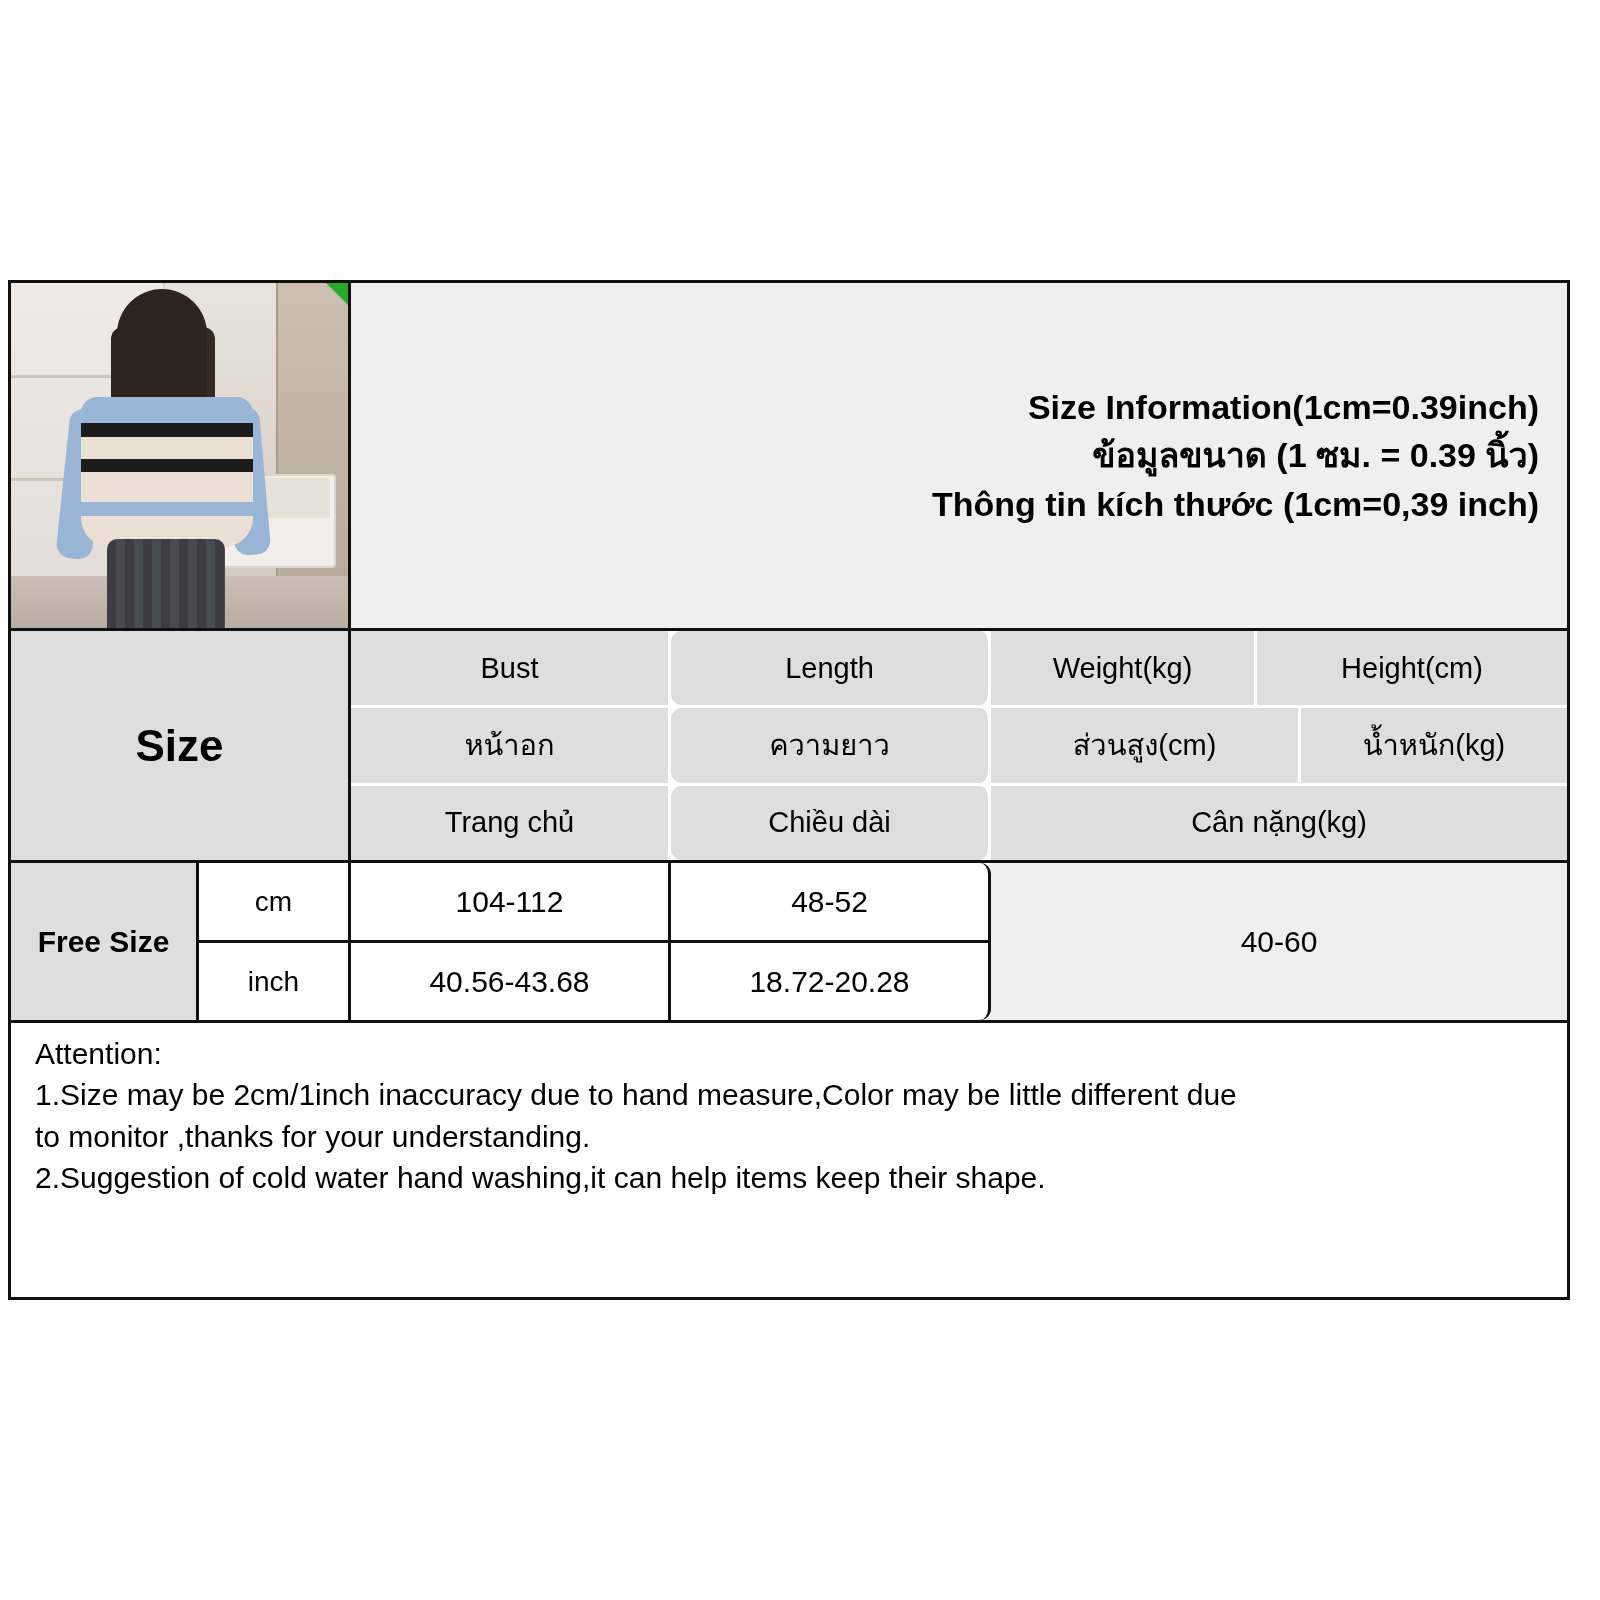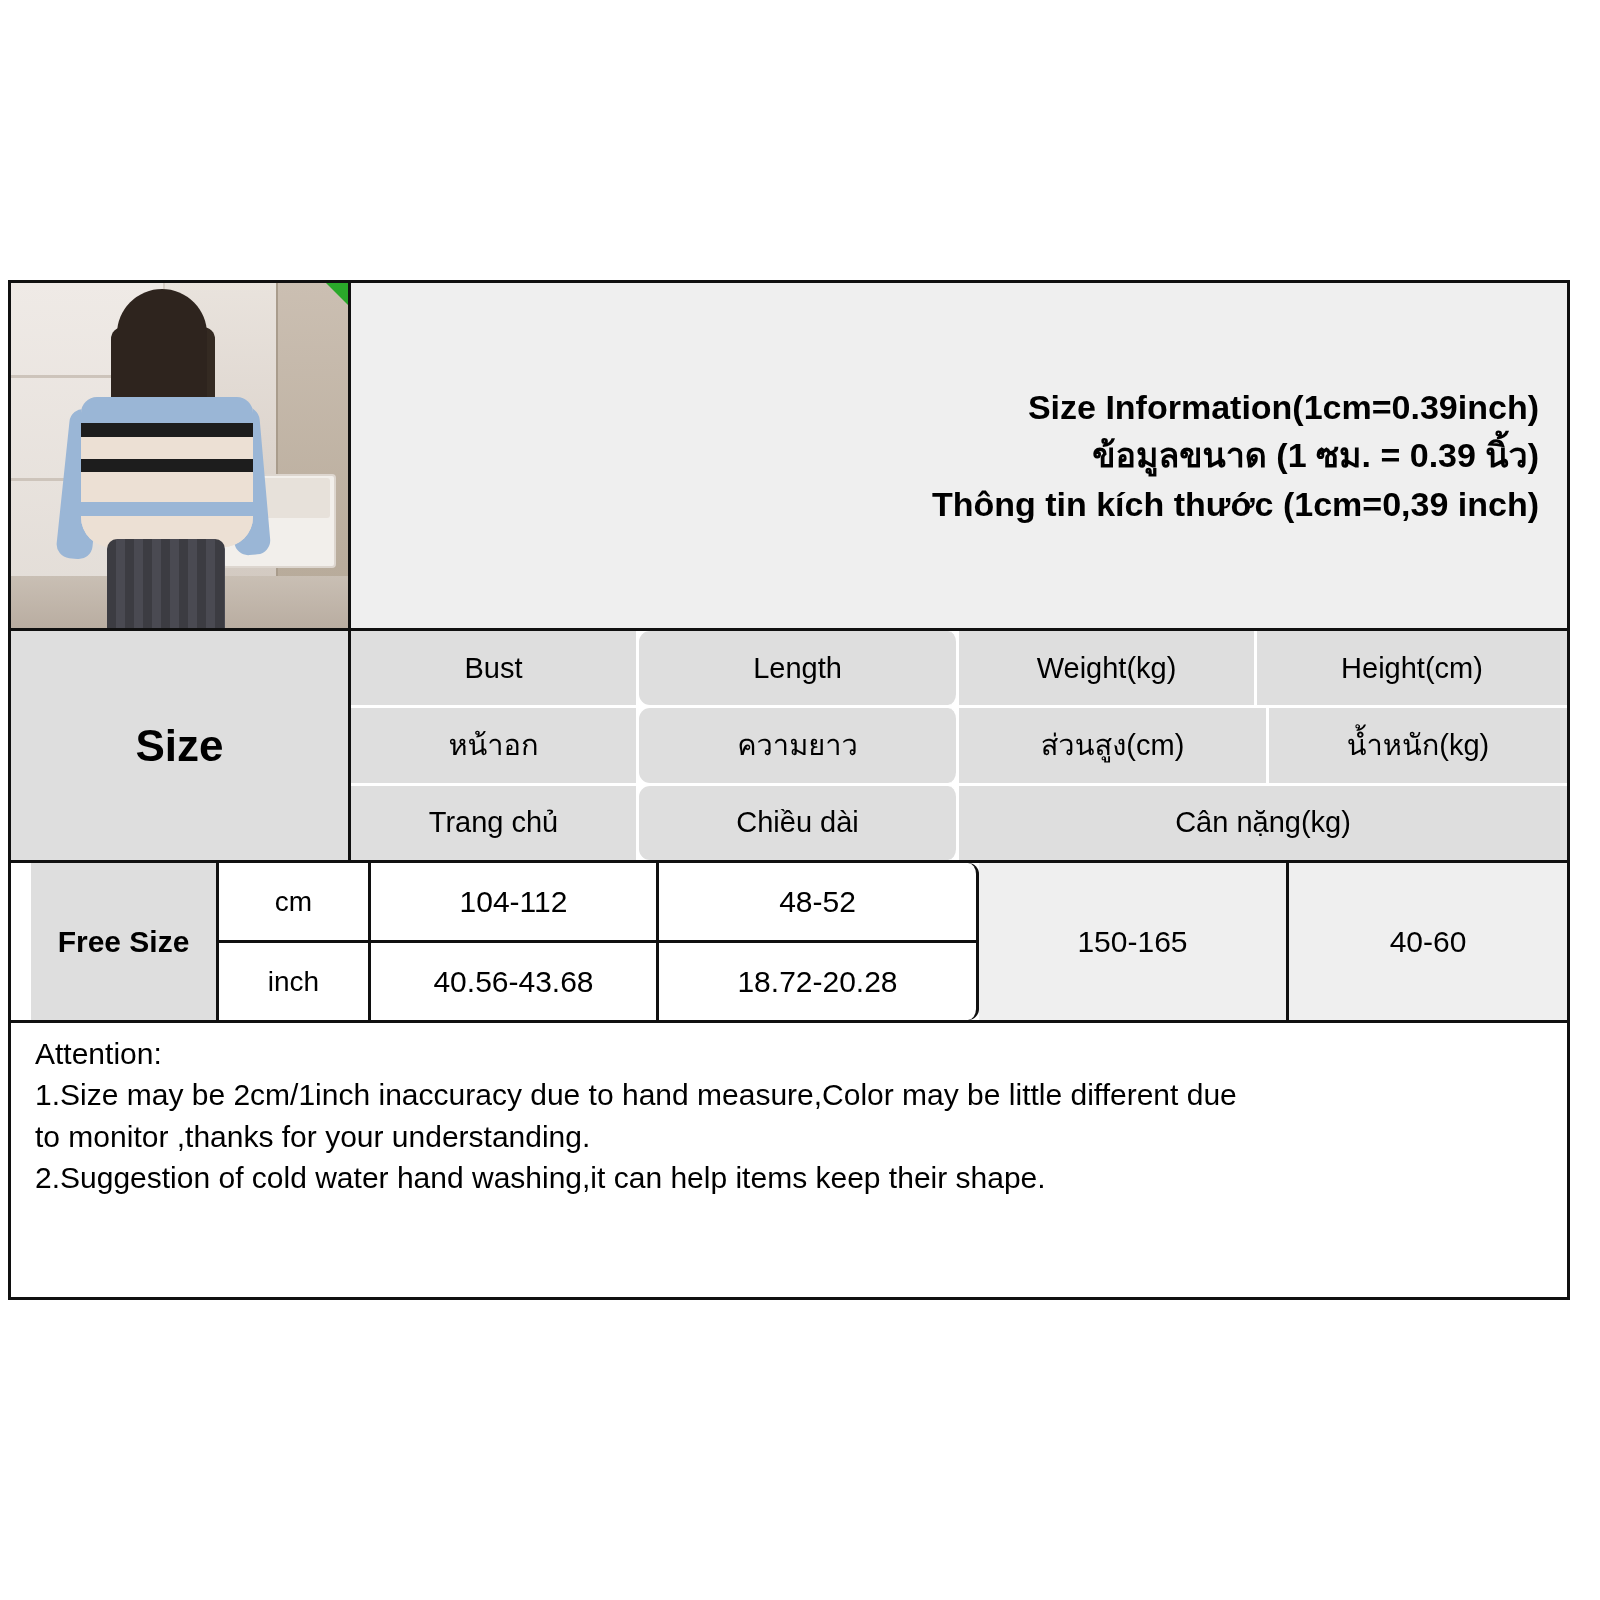--- a/index.html
+++ b/index.html
@@ -161,38 +161,38 @@
   }
   .hdr-line:last-child { border-bottom: none; }
   .hdr-cell {
     display: flex; align-items: center; justify-content: center;
     font-size: 29px; color: #000; text-align: center;
     background: #dedede;
     border-right: 3px solid #ffffff;
     box-sizing: border-box;
   }
   .hdr-cell:last-child { border-right: none; }
-  .c-bust   { width: 288px; }
+  .c-bust   { width: 320px; }
   .c-length { width: 320px; border-radius: 11px; }
   .c-height { width: 310px; }
   .c-weight { flex: 1; }
   
   .data {
     display: flex;
     height: 160px;
     border-bottom: 3px solid #101010;
     box-sizing: border-box;
   }
   .d-size {
     width: 188px;
     background: #dedede;
     border-right: 3px solid #101010;
     box-sizing: border-box;
     display: flex; align-items: center; justify-content: center;
-    font-size: 30px; font-weight: bold; color: #000; margin-left: 20px;
+    font-size: 30px; font-weight: bold; color: #000;
   }
   .d-units {
     width: 152px;
     border-right: 3px solid #101010;
     box-sizing: border-box;
     display: flex; flex-direction: column;
   }
   .d-unit {
     flex: 1;
     display: flex; align-items: center; justify-content: center;
@@ -309,21 +309,20 @@
         <div class="d-unit">inch</div>
       </div>
       <div class="d-col c-bust">
         <div class="d-val">104-112</div>
         <div class="d-val">40.56-43.68</div>
       </div>
       <div class="d-col c-length">
         <div class="d-val">48-52</div>
         <div class="d-val">18.72-20.28</div>
       </div>
-      <div class="d-span c-height">150-165</div>
       <div class="d-span c-weight last">40-60</div>
     </div>
 
     <div class="attn">
       <p>Attention:</p>
       <p>1.Size may be 2cm/1inch inaccuracy due to hand measure,Color may be little different due</p>
       <p>to monitor ,thanks for your understanding.</p>
       <p>2.Suggestion of cold water hand washing,it can help items keep their shape.</p>
     </div>
 

